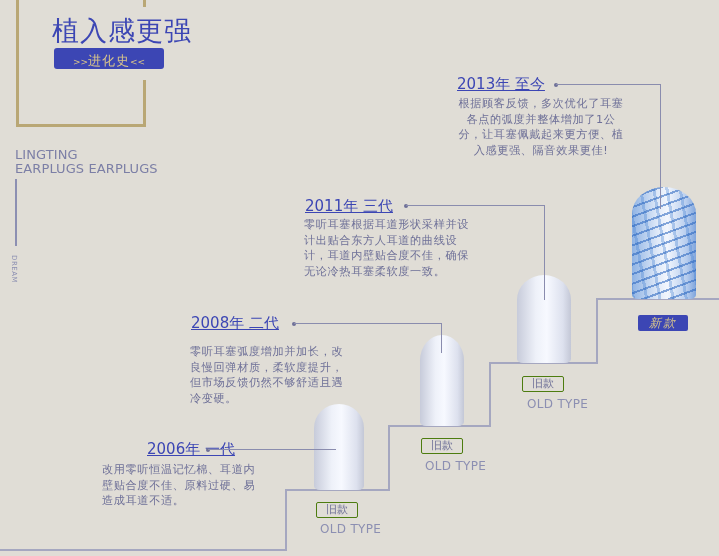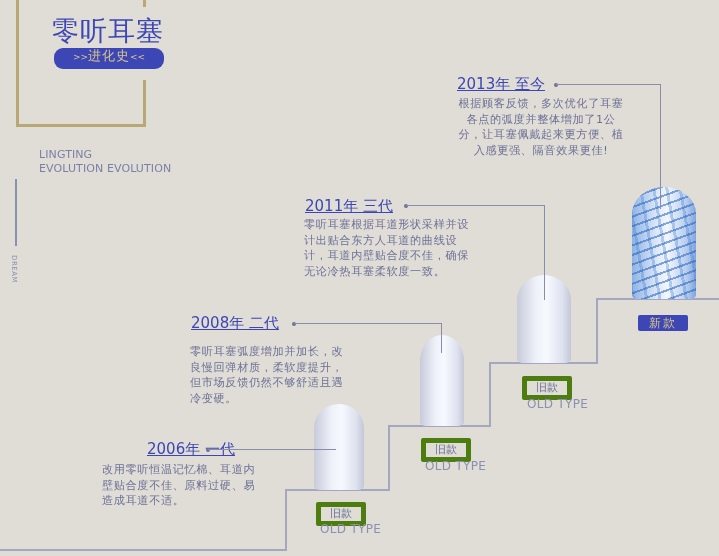--- a/index.html
+++ b/index.html
@@ -10,46 +10,46 @@
   }
   .abs { position:absolute; }
   
   .frame-left { left:16px; top:0; width:3px; height:127px; background:#b9a775; }
   .frame-bottom { left:16px; top:124px; width:130px; height:3px; background:#b9a775; }
   .frame-right-top { left:143px; top:0; width:3px; height:7px; background:#b9a775; }
   .frame-right-bot { left:143px; top:80px; width:3px; height:47px; background:#b9a775; }
 
   .title { left:52px; top:13px; font-size:27px; color:#3c46b4; letter-spacing:1px; white-space:nowrap; }
   .subtitle-badge {
-    left:54px; top:48px; width:110px; height:21px; border-radius:9px;
-    background:#3c46b4; color:#d9c58a; font-size:13px; text-align:center; line-height:16px;
+    left:54px; top:48px; width:110px; height:21px; border-radius:3px;
+    background:#3c46b4; color:#d9c58a; font-size:13px; text-align:center; line-height:25px;
     letter-spacing:1px;
   }
   .subtitle-badge .arrows { font-size:9px; letter-spacing:0; }
 
-  .en-title { left:15px; top:148px; font-size:11px; color:#7c7fa6; line-height:14px; letter-spacing:0.1px;margin-left:24px; }
+  .en-title { left:15px; top:148px; font-size:13px; color:#7c7fa6; line-height:14px; letter-spacing:0.1px; }
   .vline { left:15px; top:179px; width:2px; height:67px; background:#8c8fb2; }
   .dream { left:10px; top:255px; font-size:7px; color:#8c8fb2; writing-mode:vertical-rl; letter-spacing:0.5px; }
 
   .era-title { font-size:15px; color:#3c46b4; white-space:nowrap;text-decoration:underline; }
   .era-desc { font-size:11.2px; color:#6e7098; line-height:15.5px; letter-spacing:0.6px; }
   .dot { width:4px; height:4px; border-radius:50%; background:#6e7098; }
   .conn-h { height:1px; background:#8a8cae; }
   .conn-v { width:1px; background:#8a8cae; }
 
   .stair { background:#a5a7c0; }
 
   .tag-old {
-    width:40px; height:14px; border:5px solid #4d7c0f; border-radius:2px;
+    width:40px; height:14px; border:1px solid #4d7c0f; border-radius:2px;
     font-size:11px; color:#6e7098; text-align:center; line-height:14px;
   }
   .tag-old-en { font-size:12px; color:#8c8fb2; letter-spacing:0.3px; white-space:nowrap; }
   .tag-new {
     width:50px; height:16px; background:#3c46b4; border-radius:2px;
-    color:#d9c58a; font-size:12px; text-align:center; line-height:16px; letter-spacing:2px;
+    color:#d9c58a; font-size:12px; text-align:center; line-height:16px; letter-spacing:2px;font-style:italic;
   }
 
   .plug {
     border-radius:50% 50% 6px 6px / 28% 28% 4px 4px;
     background:linear-gradient(90deg,#c7cbda 0%,#eef1f9 35%,#f7f9ff 55%,#dde1ee 85%,#c3c7d6 100%);
   }
   .plug-new {
     border-radius:50% 50% 6px 6px / 24% 24% 4px 4px;
     background:
       repeating-linear-gradient(160deg, rgba(40,100,190,0.55) 0 2px, transparent 2px 9px),
@@ -58,28 +58,28 @@
   }
 </style>
 </head>
 <body>
 
 <div class="abs frame-left"></div>
 <div class="abs frame-bottom"></div>
 <div class="abs frame-right-top"></div>
 <div class="abs frame-right-bot"></div>
 
-<div class="abs title">零听耳塞</div>
+<div class="abs title">植入感更强</div>
 <div class="abs subtitle-badge">
   <span class="arrows">&gt;&gt;</span><span>进化史</span><span class="arrows">&lt;&lt;</span>
 </div>
 
 <div class="abs en-title">
   <div>LINGTING</div>
-  <div>EVOLUTION EVOLUTION</div>
+  <div>EARPLUGS EARPLUGS</div>
 </div>
 <div class="abs vline"></div>
 <div class="abs dream">DREAM</div>
 
 <div>
   <div class="abs stair" style="left:0;top:549px;width:287px;height:2px;"></div>
   <div class="abs stair" style="left:285px;top:489px;width:2px;height:62px;"></div>
   <div class="abs stair" style="left:285px;top:489px;width:105px;height:2px;"></div>
   <div class="abs stair" style="left:388px;top:425px;width:2px;height:66px;"></div>
   <div class="abs stair" style="left:388px;top:425px;width:103px;height:2px;"></div>

